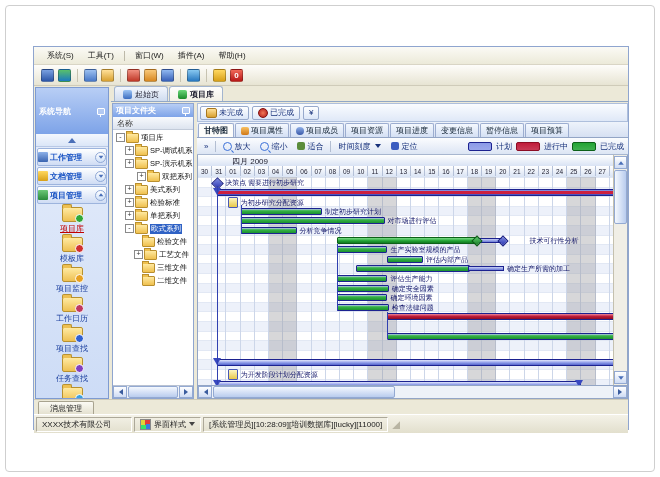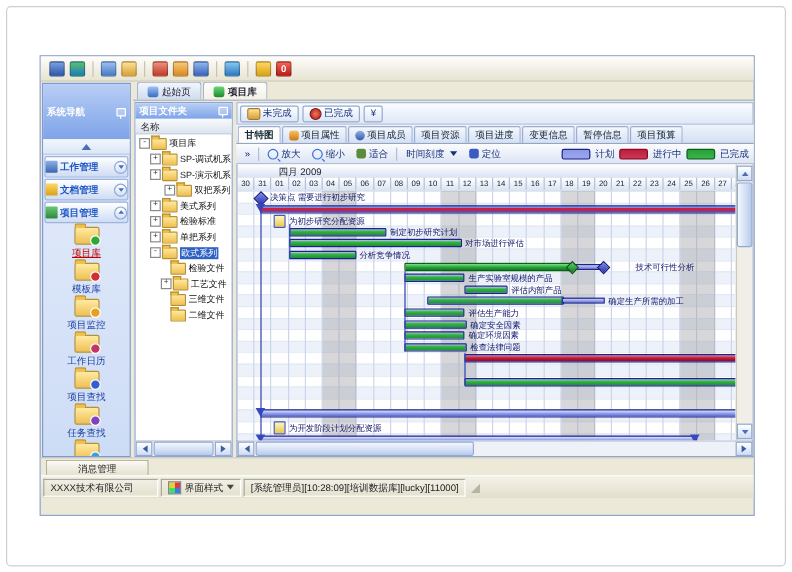--- a/index.html
+++ b/index.html
@@ -98,36 +98,44 @@
   .tlabel{position:absolute;font-size:7px;color:#101468;white-space:nowrap}
   .note-ic{position:absolute;width:8px;height:9px;background:linear-gradient(#fdf6c0,#e8c84a);border:1px solid #4858b8;border-radius:1px}
   .vline{position:absolute;width:1px;background:#3040b0}
   
   .vscroll{width:13px;background:#f0eee6;border-left:1px solid #c4c0ae;display:flex;flex-direction:column;align-items:center;flex:none}
   .vsbtn{width:11px;height:11px;margin:1px 0;background:linear-gradient(#fff,#cfdcf4);border:1px solid #93a9d2;display:flex;align-items:center;justify-content:center}
   .vthumb{width:11px;height:52px;background:linear-gradient(90deg,#f4f8fe,#b9ccee);border:1px solid #93a9d2;border-radius:2px}
   .gantt-hscroll{height:12px;border:1px solid #93a5c5;border-top:none;background:#eef2f8;display:flex;align-items:center}
   
   .msg-strip{height:14px;background:#ece9d8;border-top:1px solid #cfcbb9;display:flex;align-items:flex-end;padding-left:4px}
-  .msg-tab{height:12px;padding:0 26px;border:1px solid #a8a38f;border-bottom:none;border-radius:2px 2px 0 0;background:linear-gradient(#fbfaf4,#e4e1d0);display:flex;align-items:center;color:#222}
+  .msg-tab{height:12px;padding:0 11px;border:1px solid #a8a38f;border-bottom:none;border-radius:2px 2px 0 0;background:linear-gradient(#fbfaf4,#e4e1d0);display:flex;align-items:center;color:#222}
   .statusbar{height:18px;background:linear-gradient(#f4f2e8,#e2dfcd);border-top:1px solid #fff;display:flex;align-items:center;gap:2px;padding:0 2px}
   .scell{height:13px;border:1px solid;border-color:#aca899 #fff #fff #aca899;display:flex;align-items:center;padding:0 5px;color:#222;white-space:nowrap}
   .scell.grow{flex:1}
   .style-ic{width:9px;height:9px;background:conic-gradient(#e23a3a 0 25%,#3a7ae2 0 50%,#3ae26a 0 75%,#e2d23a 0);border:1px solid #888;margin-right:3px}
   .darr{width:0;height:0;border:3px solid transparent;border-top:4px solid #444;margin-left:3px;margin-top:3px}
   .grip{width:12px;height:14px;position:relative}
   .grip::after{content:"";position:absolute;right:2px;bottom:2px;width:8px;height:8px;
     background:linear-gradient(135deg,transparent 50%,#b8b4a2 50%);clip-path:polygon(100% 0,100% 100%,0 100%)}
 </style>
 </head>
 <body>
 
 <div class="outer-frame"></div>
 
 <div class="app">
+  <div class="menubar" id="menubar">
+      <div class="menu-item">系统(S)</div>
+      <div class="menu-item">工具(T)</div>
+      <div class="msep"></div>
+      <div class="menu-item">窗口(W)</div>
+      <div class="menu-item">插件(A)</div>
+      <div class="menu-item">帮助(H)</div>
+    </div>
   <div class="toolbar" id="toolbar">
       <div class="ticon" style="background: linear-gradient(rgb(122, 160, 224), rgb(44, 86, 168));"></div>
       <div class="ticon" style="background: linear-gradient(rgb(88, 192, 106), rgb(28, 122, 192));"></div>
       <div class="tsep"></div>
       <div class="ticon" style="background: linear-gradient(rgb(156, 192, 240), rgb(72, 120, 200));"></div>
       <div class="ticon" style="background: linear-gradient(rgb(255, 224, 152), rgb(216, 160, 48));"></div>
       <div class="tsep"></div>
       <div class="ticon" style="background: linear-gradient(rgb(240, 144, 128), rgb(192, 56, 40));"></div>
       <div class="ticon" style="background: linear-gradient(rgb(248, 200, 120), rgb(216, 136, 32));"></div>
       <div class="ticon" style="background: linear-gradient(rgb(144, 184, 240), rgb(56, 96, 184));"></div>

